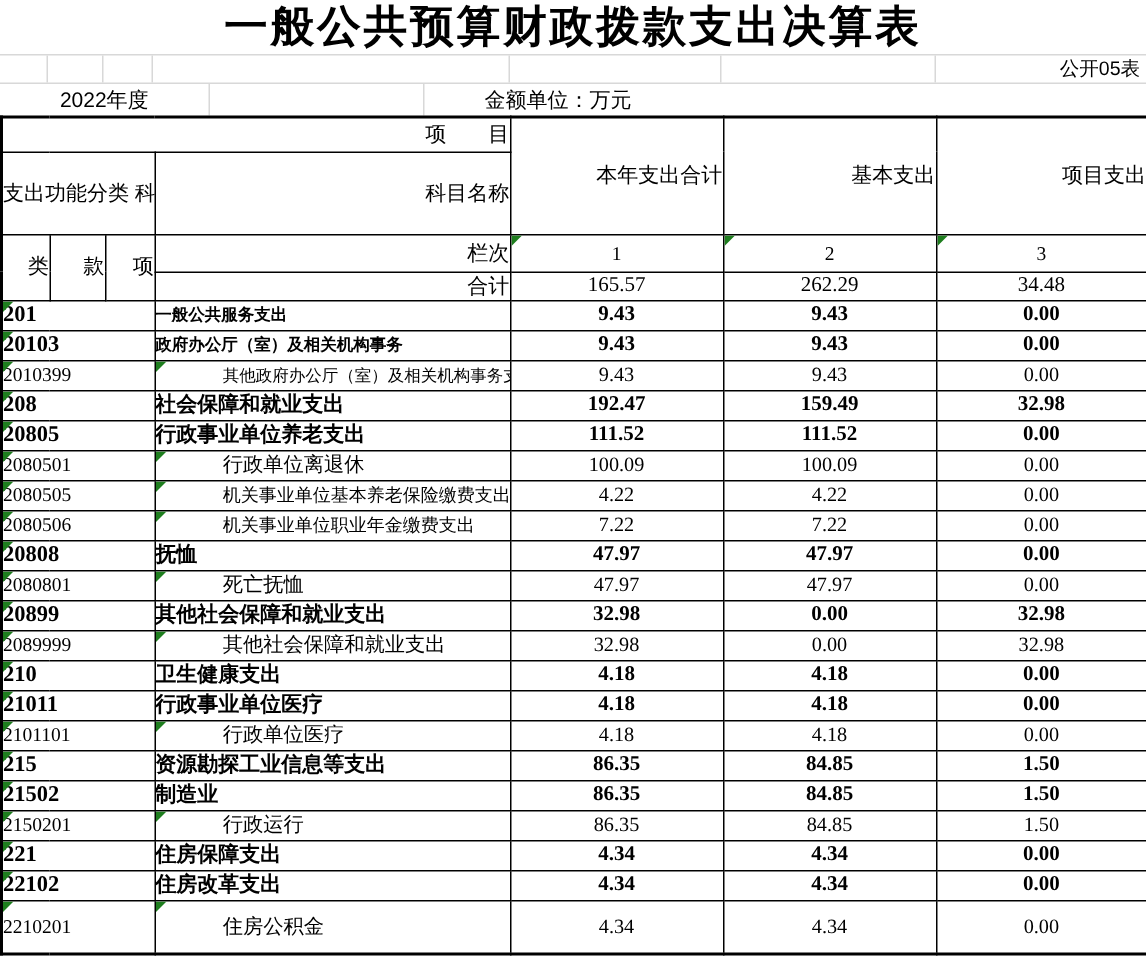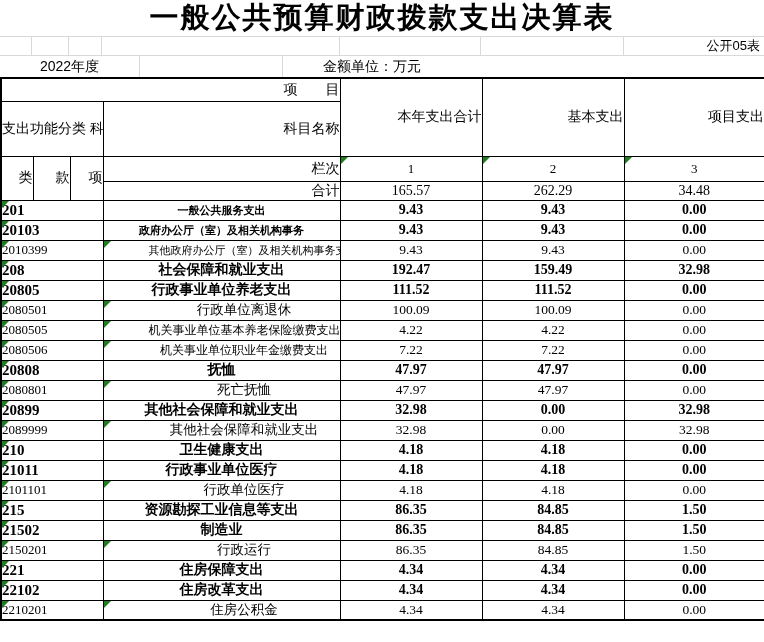--- a/index.html
+++ b/index.html
@@ -36,21 +36,21 @@
     overflow:hidden;white-space:nowrap;padding:0;vertical-align:middle;
   }
   .hc{ text-align:right;
     font-family:"Liberation Sans","DejaVu Sans",sans-serif;
     font-size:14px;font-weight:400;}
   .prewrap{white-space:pre-line;line-height:1.3;}
   .lanci-num{text-align:center;font-size:13px;}
   .total-row td{border-bottom:2px solid #000;margin-left:48px;}
   .total-row .val,.total-row .hc{font-size:14px;}
   td.code{padding-left:3px;text-align:left;}
-  td.name{padding-left:4px;text-align:center;margin-left:44px;}
+  td.name{padding-left:4px;text-align:left;margin-left:44px;}
   td.name.ind{padding-left:45px;}
   td.val{text-align:center;}
   tr.cat{font-weight:700;}
   tr.cat td.code{font-size:15px;}
   tr.cat td.name{font-size:14px;}
   tr.cat td.val{font-size:14px;}
   tr.detail td.code{font-size:13px;}
   tr.detail td.name{font-size:13.5px;}
   tr.detail td.val{font-size:13.5px;}
   .shrink1{font-size:11px !important;}
@@ -270,21 +270,21 @@
           <td class="val">4.34</td>
           <td class="val">0.00</td>
         </tr>
         <tr class="cat" style="height: 20px;">
           <td colspan="3" class="code"><span class="tri"></span><span>22102</span></td>
           <td class="name"><span>住房改革支出</span></td>
           <td class="val">4.34</td>
           <td class="val">4.34</td>
           <td class="val">0.00</td>
         </tr>
-        <tr class="detail" style="height: 20px;">
+        <tr class="detail" style="height: 36px;">
           <td colspan="3" class="code"><span class="tri"></span><span>2210201</span></td>
           <td class="name ind"><span class="tri"></span><span>住房公积金</span></td>
           <td class="val">4.34</td>
           <td class="val">4.34</td>
           <td class="val">0.00</td>
         </tr>
       </tbody>
   </table>
 
 

